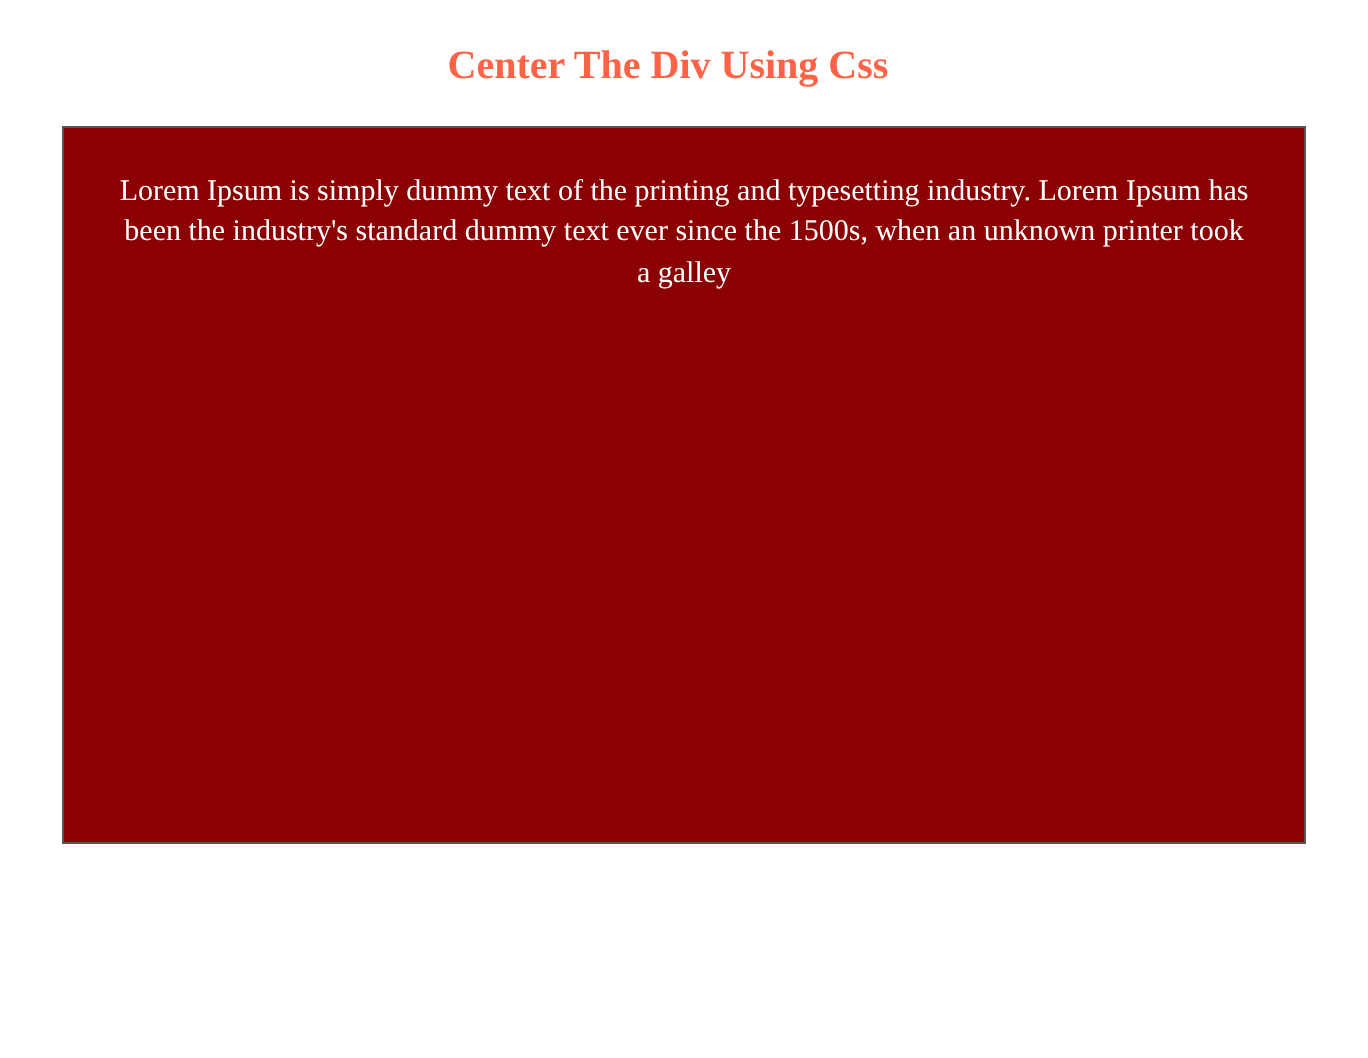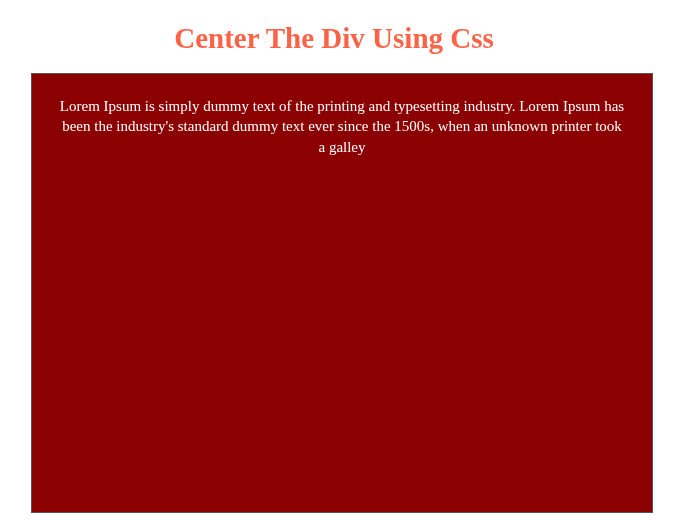--- a/index.html
+++ b/index.html
@@ -10,31 +10,31 @@
     body {
       width: 684px;
       height: 529px;
       background: #ffffff;
       font-family: Georgia, 'Times New Roman', serif;
       overflow: hidden;
     }
     .heading {
       text-align: center;
       color: #ff6347;
-      font-size: 29px;
+      font-size: 20px;
       font-weight: bold;
       padding: 22px 16px 18px 0;
     }
     .box-wrap {
       padding: 0 30px;
     }
     .box {
       background: #8b0000;
       width: 622px;
-      height: 440px;
+      height: 359px;
       margin: 0 auto;
       padding: 22px 26px;
       border: 1px solid #555;
     }
     .paragraph {
       color: #ffffff;
       font-size: 15px;
       line-height: 1.35;
       text-align: center;
     }

